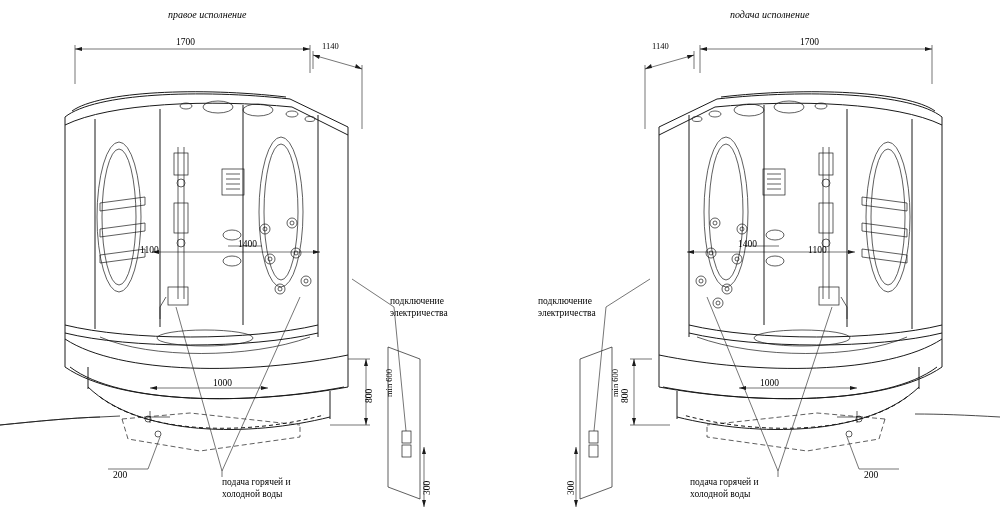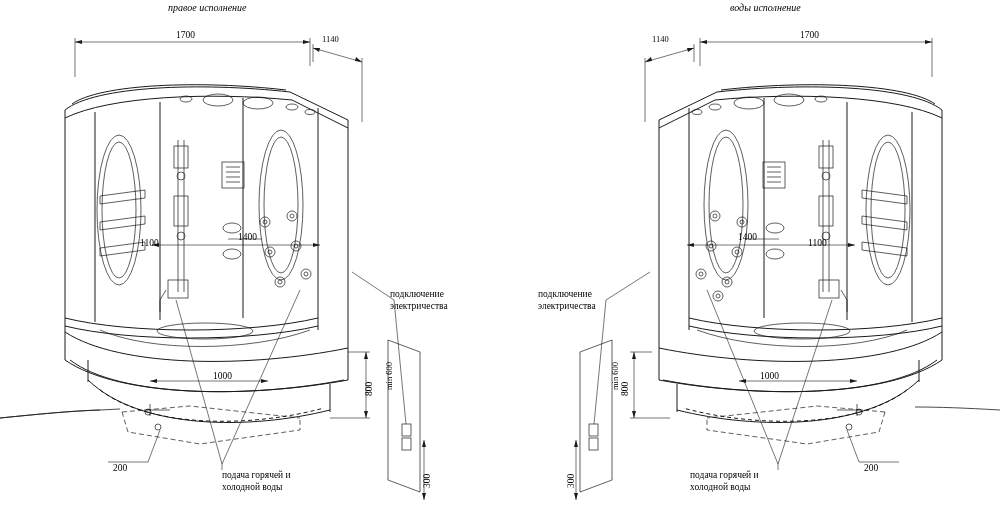--- a/index.html
+++ b/index.html
@@ -1,18 +1,18 @@
 <!DOCTYPE html>
 <html><head>
 <meta charset="utf-8">
 <style>
   html,body{margin:0;padding:0;background:#ffffff;}
   body{width:1000px;height:518px;position:relative;overflow:hidden;
        font-family:"Liberation Serif", serif;color:#000;}
-  .stage{position:absolute;left:0;top:0;width:1000px;height:390px;}
+  .stage{position:absolute;left:0;top:7px;width:1000px;height:390px;}
   svg{position:absolute;left:0;top:0;}
   .lbl{position:absolute;font-size:9.5px;line-height:11px;color:#000;white-space:nowrap;}
   .lbl.it{font-style:italic;}
   .rot{transform-origin:0 0;transform:rotate(-90deg);}
   .title{font-size:10px;font-style:italic;}
   .small{font-size:8.5px;}
 </style>
 </head>
 <body>
 
@@ -367,21 +367,21 @@
 
         <line x1="576" y1="440" x2="576" y2="500"></line>
         <path d="M576,440 l-2,7 l4,0 z" fill="#1a1a1a" stroke="none"></path>
         <path d="M576,500 l-2,-7 l4,0 z" fill="#1a1a1a" stroke="none"></path>
       </g>
     </g>
   </g>
 </svg>
 
 <div class="lbl it title" style="left:168px;top:2px;">правое исполнение</div>
-<div class="lbl it title" style="left:730px;top:2px;">воды исполнение</div>
+<div class="lbl it title" style="left:730px;top:2px;">подача исполнение</div>
 
 <div class="lbl" style="left:176px;top:30px;">1700</div>
 <div class="lbl small" style="left:322px;top:34px;">1140</div>
 <div class="lbl" style="left:140px;top:238px;">1100</div>
 <div class="lbl" style="left:238px;top:232px;">1400</div>
 <div class="lbl" style="left:213px;top:371px;">1000</div>
 <div class="lbl" style="left:113px;top:463px;">200</div>
 <div class="lbl rot" style="left:364px;top:396px;">800</div>
 <div class="lbl rot small" style="left:384px;top:390px;">min 600</div>
 <div class="lbl rot" style="left:422px;top:488px;">300</div>

